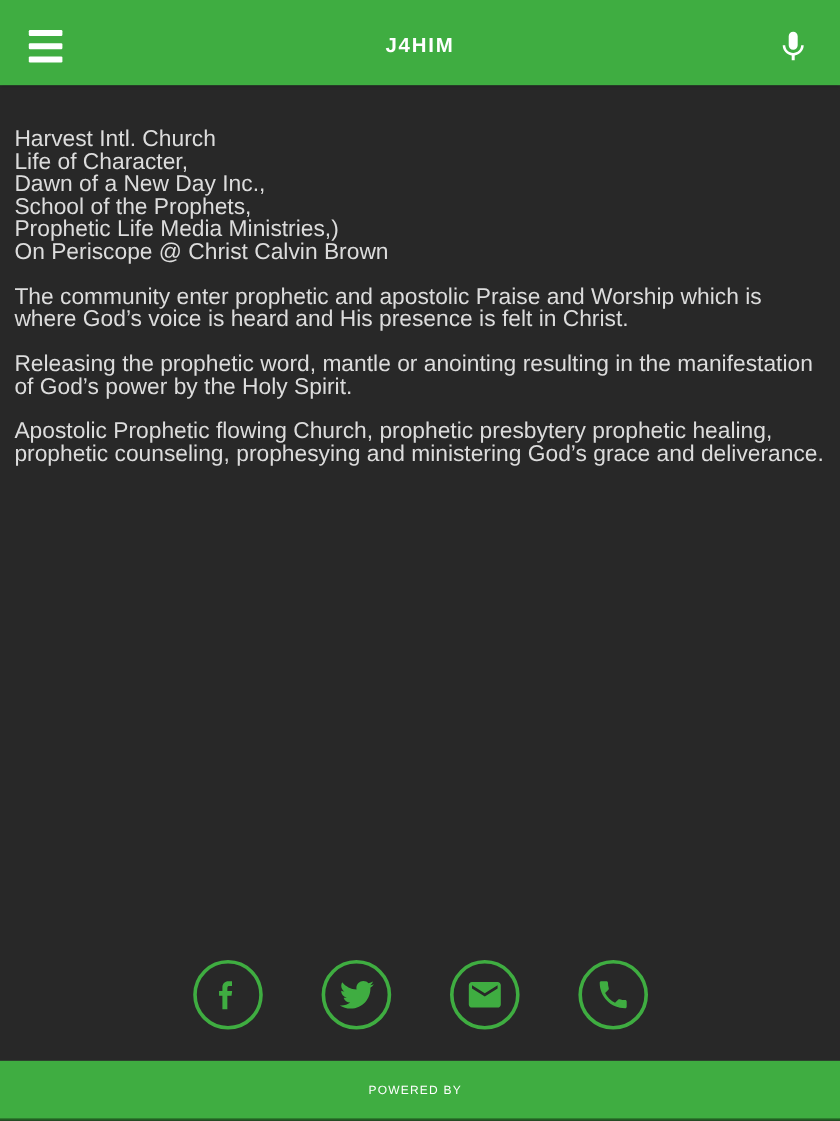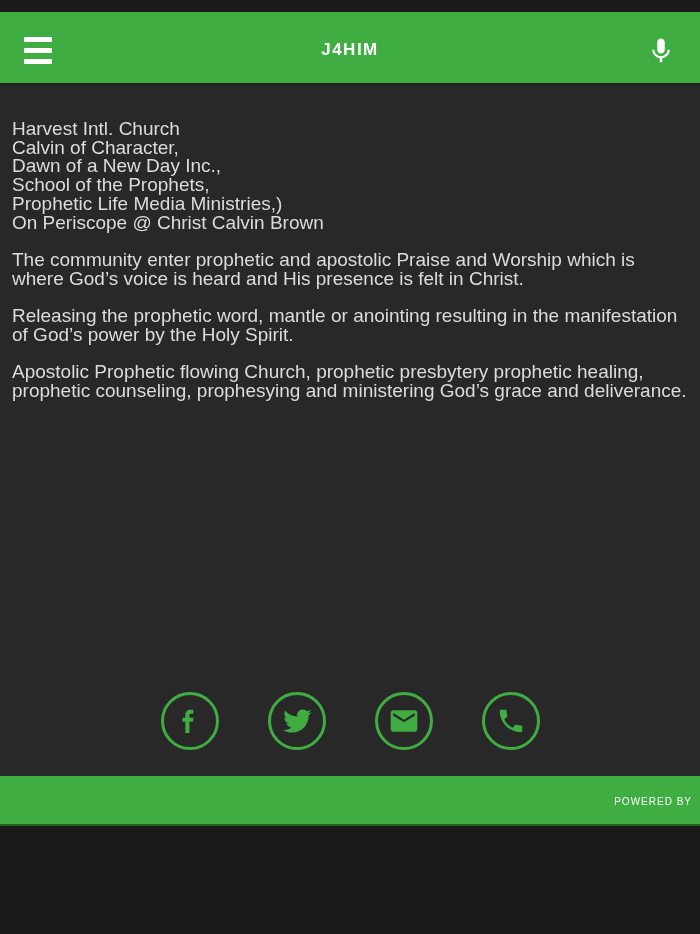--- a/index.html
+++ b/index.html
@@ -8,24 +8,24 @@
     --text: #DCDCDC;
     --white: #FFFFFF;
   }
   * { margin: 0; padding: 0; box-sizing: border-box; }
   html, body { background: #1a1a1a; }
   body { font-family: "Liberation Sans", "DejaVu Sans", sans-serif; }
 
   .page {
     position: relative;
     width: 700px;
-    height: 814px;
+    height: 934px;
     background: var(--bg);
     overflow: hidden;
-    margin: 12px auto;
+    margin: 0 auto;
   }
 
   
   .header {
     position: absolute;
     top: 0; left: 0; right: 0;
     height: 71px;
     background: var(--green);
     display: flex;
     align-items: center;
@@ -109,21 +109,21 @@
   .social-btn svg { fill: var(--green); }
 
   
   .footer {
     position: absolute;
     left: 0; right: 0; bottom: 0;
     height: 50px;
     background: var(--green);
     display: flex;
     align-items: center;
-    justify-content: flex-end;
+    justify-content: center;
     cursor: pointer;
   }
   .footer-bottom-line {
     position: absolute;
     left: 0; right: 0; bottom: 0;
     height: 2px;
     background: rgba(0,0,0,0.45);
   }
   .powered-by {
     color: var(--white);
@@ -168,21 +168,21 @@
     <div class="header-title">J4HIM</div>
     <button class="mic-btn" aria-label="Voice">
       <svg width="30" height="30" viewBox="0 0 24 24" fill="#FFFFFF">
         <path d="M12 14c1.66 0 2.99-1.34 2.99-3L15 5c0-1.66-1.34-3-3-3S9 3.34 9 5v6c0 1.66 1.34 3 3 3zm5.3-3c0 3-2.54 5.1-5.3 5.1S6.7 14 6.7 11H5c0 3.41 2.72 6.23 6 6.72V21h2v-3.28c3.28-.48 6-3.3 6-6.72h-1.7z"></path>
       </svg>
     </button>
   </header>
 
   <main class="content">
     <div class="line">Harvest Intl. Church</div>
-    <div class="line">Calvin of Character,</div>
+    <div class="line">Life of Character,</div>
     <div class="line">Dawn of a New Day Inc.,</div>
     <div class="line">School of the Prophets,</div>
     <div class="line">Prophetic Life Media Ministries,)</div>
     <div class="line">On Periscope @ Christ Calvin Brown</div>
     <p class="para">The community enter prophetic and apostolic Praise and Worship which is where God’s voice is heard and His presence is felt in Christ.</p>
     <p class="para">Releasing the prophetic word, mantle or anointing resulting in the manifestation of God’s power by the Holy Spirit.</p>
     <p class="para">Apostolic Prophetic flowing Church, prophetic presbytery prophetic healing, prophetic counseling, prophesying and ministering God’s grace and deliverance.</p>
   </main>
 
   <nav class="social-row">

